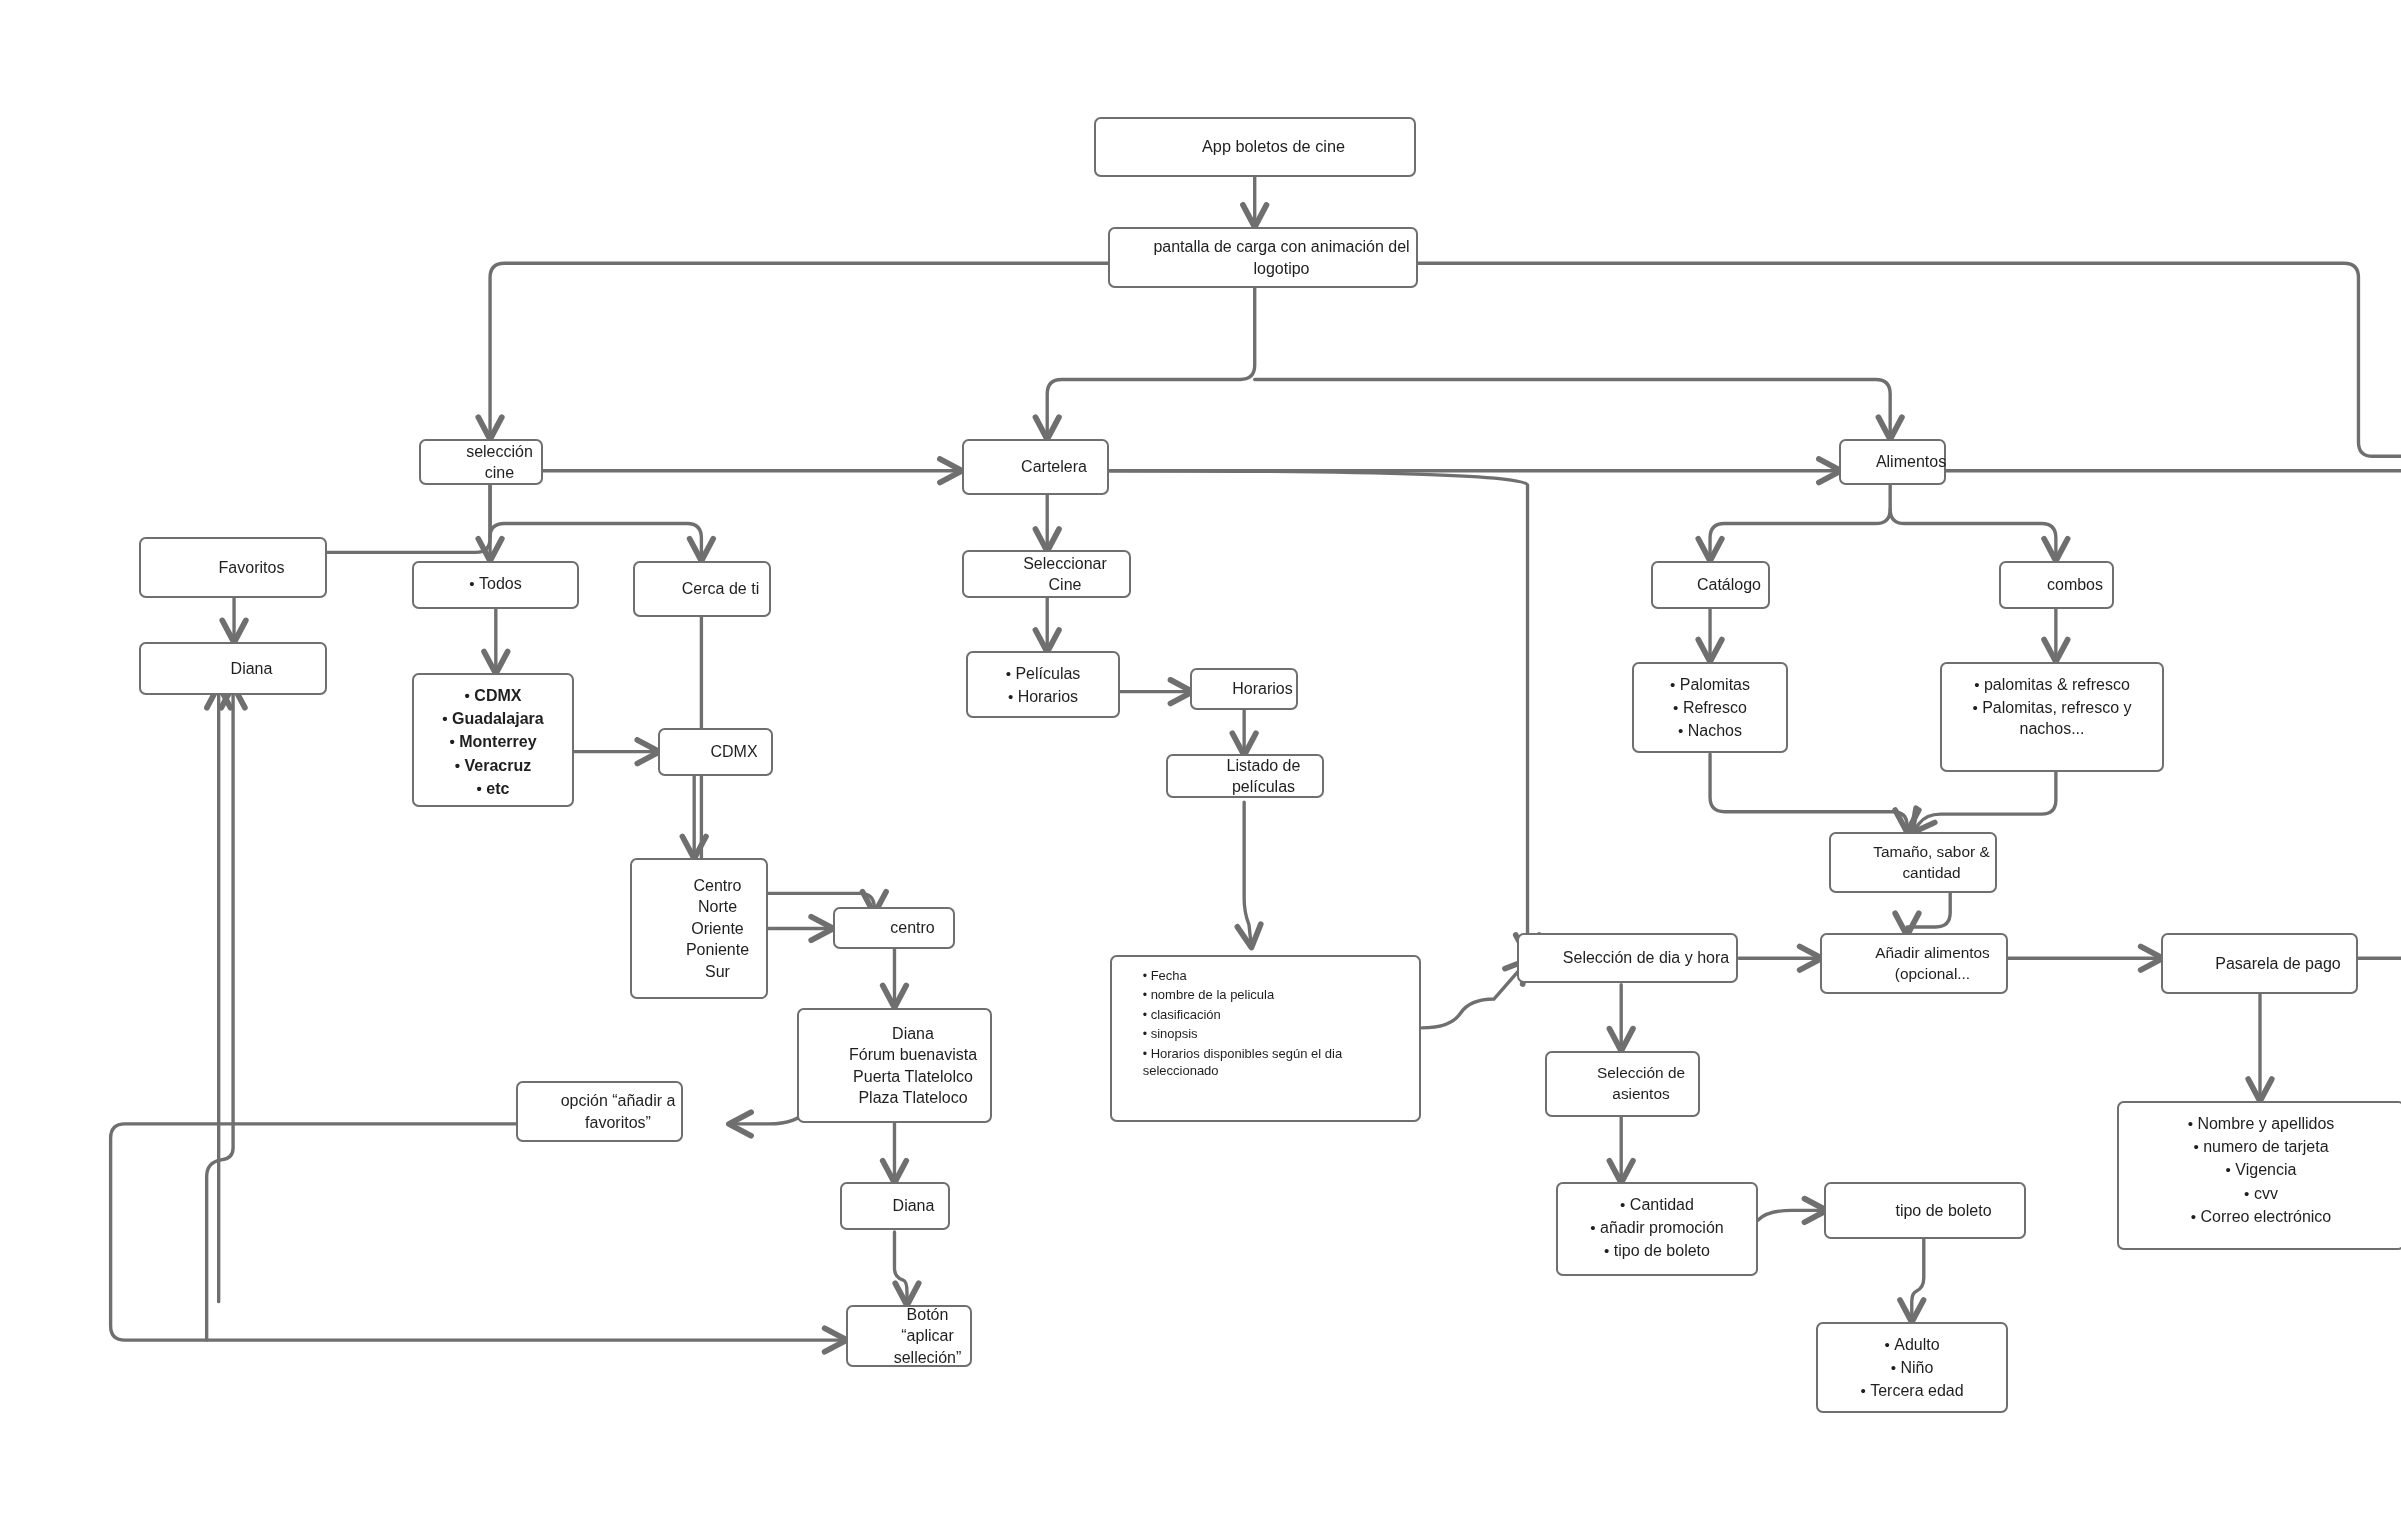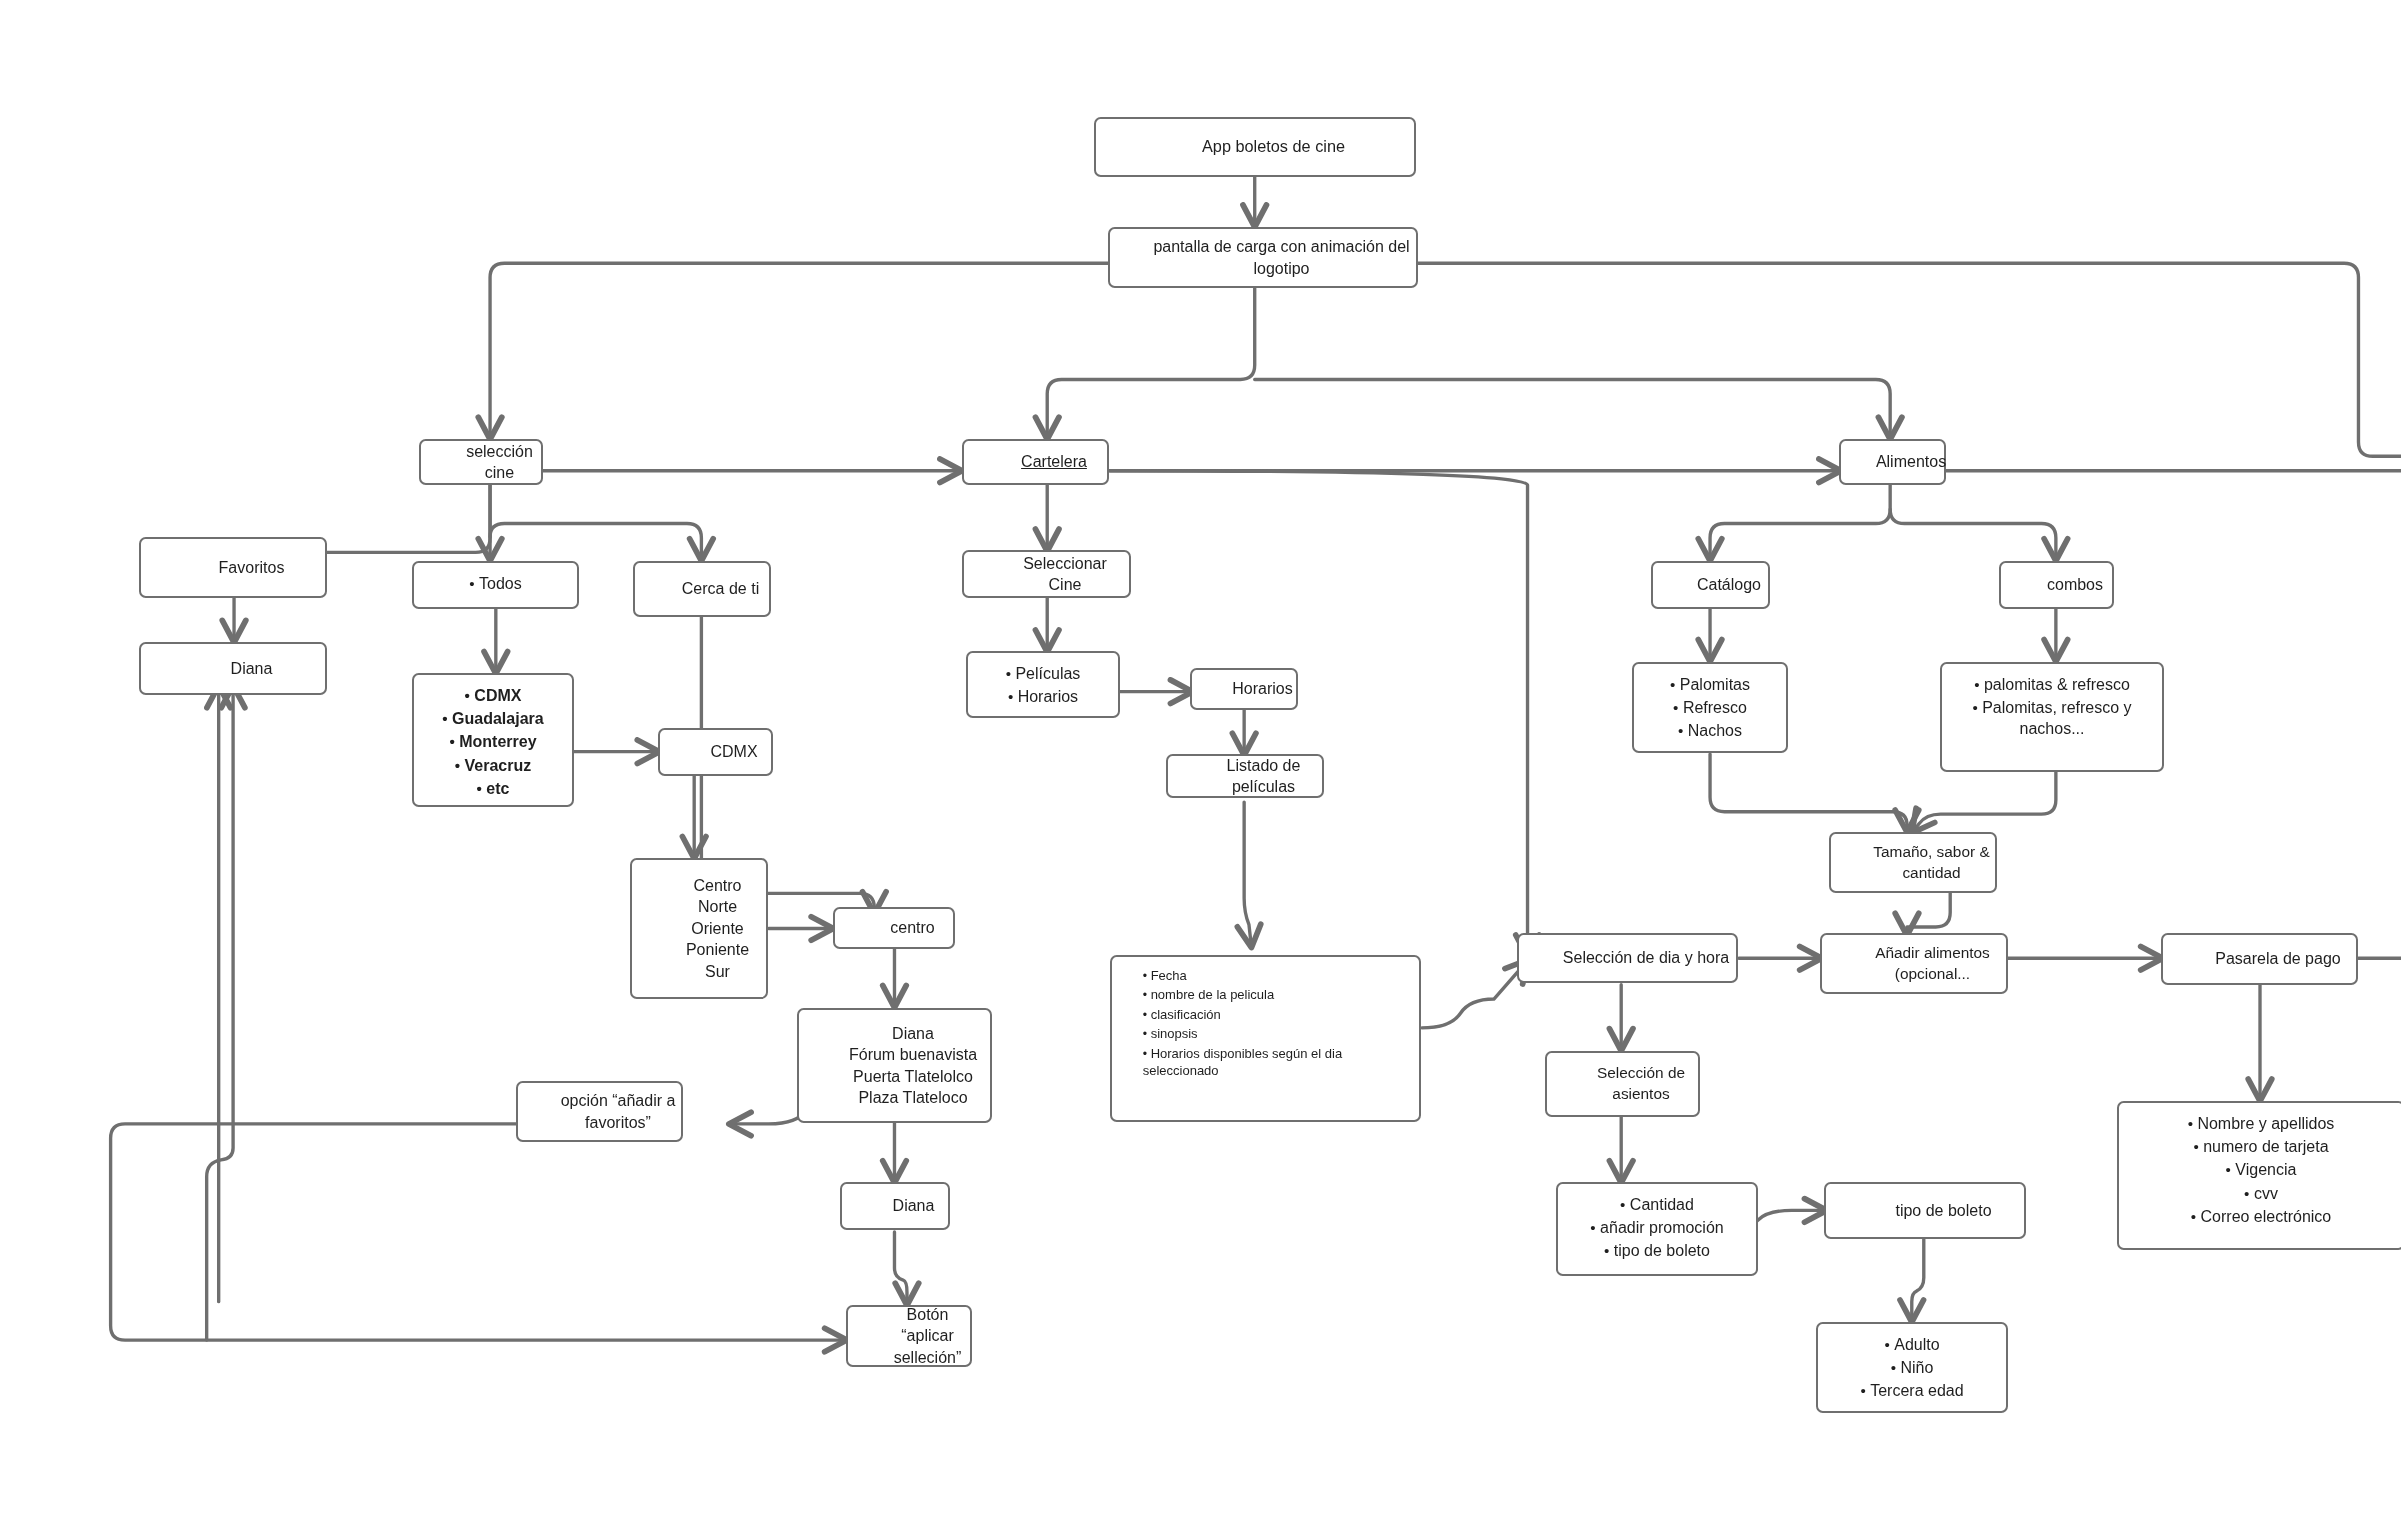--- a/index.html
+++ b/index.html
@@ -149,21 +149,21 @@
   </div>
 
   <div class="node f33" style="left:1108px;top:227px;width:310px;height:61px;justify-content:center;">
     <span class="txt">pantalla de carga con animación del logotipo</span>
   </div>
 
   <div class="node f33" style="left:419px;top:439px;width:124px;height:46px;">
     <span class="txt">selección cine</span>
   </div>
 
-  <div class="node f33" style="left:962px;top:439px;width:147px;height:46px;text-decoration:underline;">
+  <div class="node f33" style="left:962px;top:439px;width:147px;height:56px;">
     <span class="txt">Cartelera</span>
   </div>
 
   <div class="node f33" style="left:1839px;top:439px;width:107px;height:46px;">
     <span class="txt">Alimentos</span>
   </div>
 
   <div class="node f33" style="left:139px;top:537px;width:188px;height:61px;">
     <span class="txt">Favoritos</span>
   </div>
@@ -308,21 +308,21 @@
       <li><span class="b">•</span>&nbsp;<span>Adulto</span></li>
       <li><span class="b">•</span>&nbsp;<span>Niño</span></li>
       <li><span class="b">•</span>&nbsp;<span>Tercera edad</span></li>
     </ul>
   </div>
 
   <div class="node f32" style="left:1820px;top:933px;width:188px;height:61px;">
     <span class="txt">Añadir alimentos (opcional...</span>
   </div>
 
-  <div class="node f33" style="left:2161px;top:933px;width:197px;height:52px;">
+  <div class="node f33" style="left:2161px;top:933px;width:197px;height:61px;">
     <span class="txt">Pasarela de pago</span>
   </div>
 
   <div class="node list f33" style="left:2117px;top:1101px;width:288px;height:149px;">
     <ul>
       <li><span class="b">•</span>&nbsp;<span>Nombre y apellidos</span></li>
       <li><span class="b">•</span>&nbsp;<span>numero de tarjeta</span></li>
       <li><span class="b">•</span>&nbsp;<span>Vigencia</span></li>
       <li><span class="b">•</span>&nbsp;<span>cvv</span></li>
       <li><span class="b">•</span>&nbsp;<span>Correo electrónico</span></li>

